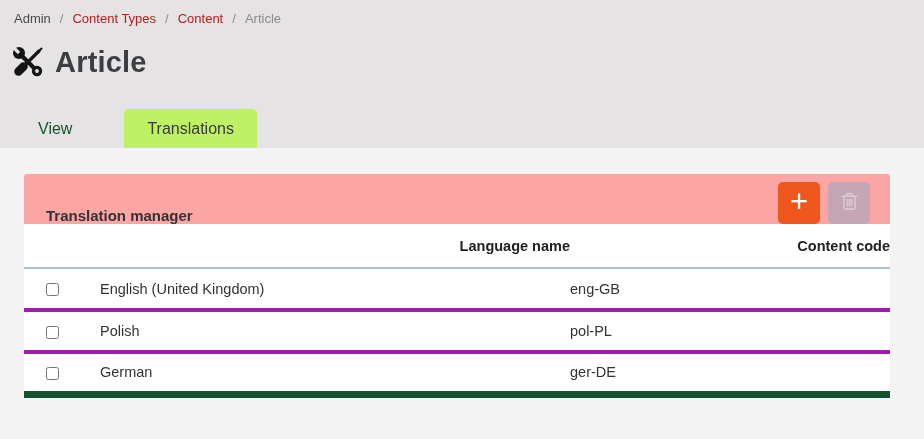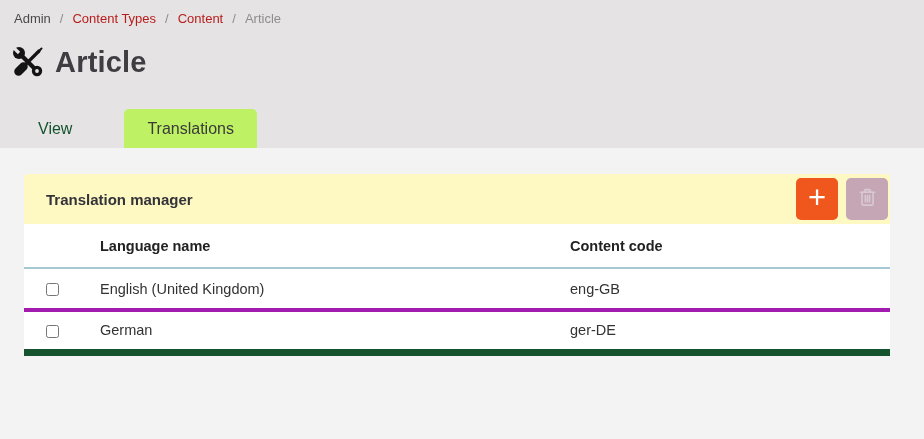--- a/index.html
+++ b/index.html
@@ -62,27 +62,27 @@
     border-radius: 5px 5px 0 0;
     padding: 10px 23px;
     margin-left: 38px;
   }
 
   
   .content { height: 267px; padding-top: 26px; }
 
   .panel { width: 866px; margin-left: 24px; }
   .panel-head {
-    background: #fef9c3;
+    background: #fca5a5;
     height: 50px;
     border-radius: 3px 3px 0 0;
     display: flex;
-    align-items: center;
+    align-items: flex-end;
     justify-content: space-between;
-    padding: 0 2px 0 22px;
+    padding: 0 20px 0 22px;
   }
   .panel-head h2 {
     font-size: 15px;
     font-weight: 700;
     color: #333339;
   }
   .actions { display: flex; gap: 8px; }
   .btn {
     width: 42px; height: 42px;
     border: none;
@@ -103,21 +103,21 @@
   }
   .btn-del { background: #c5a6b4; cursor: default; }
 
   
   table {
     width: 100%;
     border-collapse: collapse;
     background: #ffffff;
   }
   th {
-    text-align: left;
+    text-align: right;
     font-size: 14.5px;
     font-weight: 700;
     color: #222222;
     height: 44px;
     border-bottom: 2px solid #a5c8d4;
   }
   td {
     font-size: 14.5px;
     color: #333333;
     height: 42px;
@@ -203,20 +203,25 @@
         </tr>
       </thead>
       <tbody>
         <tr>
           <td class="col-check"><input type="checkbox" style=""></td>
           <td class="col-name">English (United Kingdom)</td>
           <td class="col-code">eng-GB</td>
         </tr>
         <tr>
           <td class="col-check"><input type="checkbox" style=""></td>
+          <td class="col-name">Polish</td>
+          <td class="col-code">pol-PL</td>
+        </tr>
+        <tr>
+          <td class="col-check"><input type="checkbox" style=""></td>
           <td class="col-name">German</td>
           <td class="col-code">ger-DE</td>
         </tr>
       </tbody>
     </table>
 
   </section>
 </div>
 
 </body></html>

